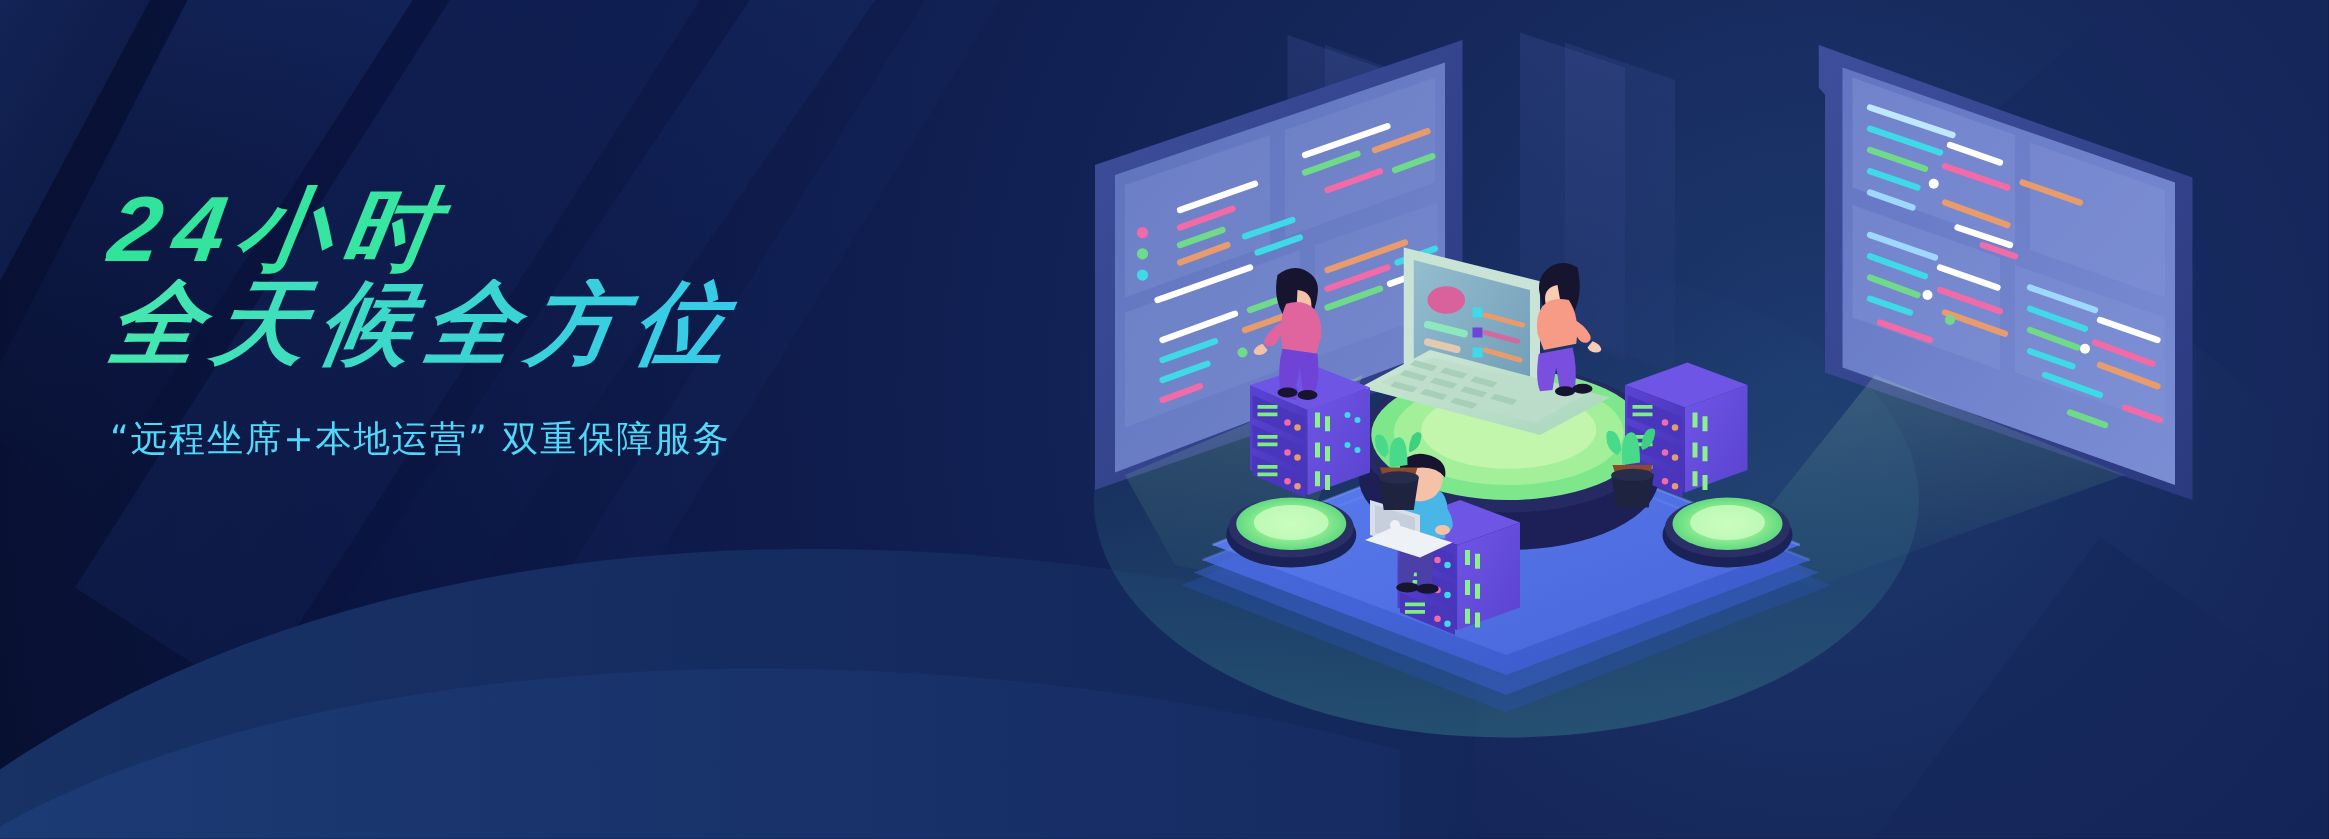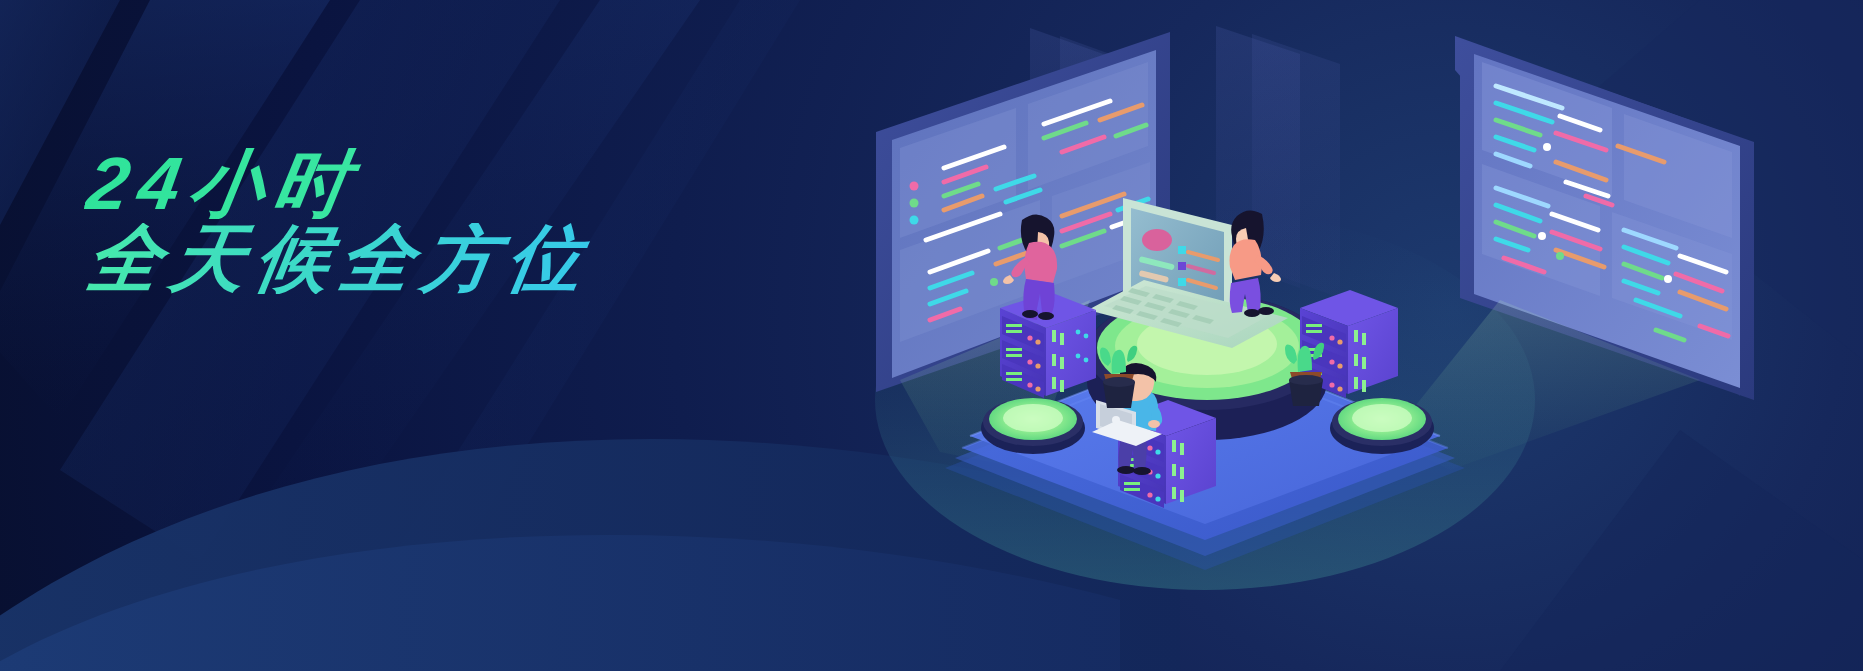--- a/index.html
+++ b/index.html
@@ -478,15 +478,16 @@
       <path d="M1314,360 q9,-3 10,-13 q1,-5 -4,-4 q-6,2 -7,15 z" fill="#3fcf80"></path>
       <path d="M1290,372 l32,0 -3,10 -26,0 z" fill="#8c4a2a"></path>
       <path d="M1289,380 l34,0 -4,26 -26,0 z" fill="#1e2340"></path>
       <ellipse cx="1306" cy="380" rx="17" ry="5" fill="#272c4c"></ellipse>
     </g>
   </svg>
 
   <div id="text-block">
     <div class="headline" id="headline-1">24小时</div>
     <div class="headline" id="headline-2">全天候全方位</div>
+    <div id="subtitle">“远程坐席+本地运营” 双重保障服务</div>
   </div>
 
 </div>
 
 </body></html>

